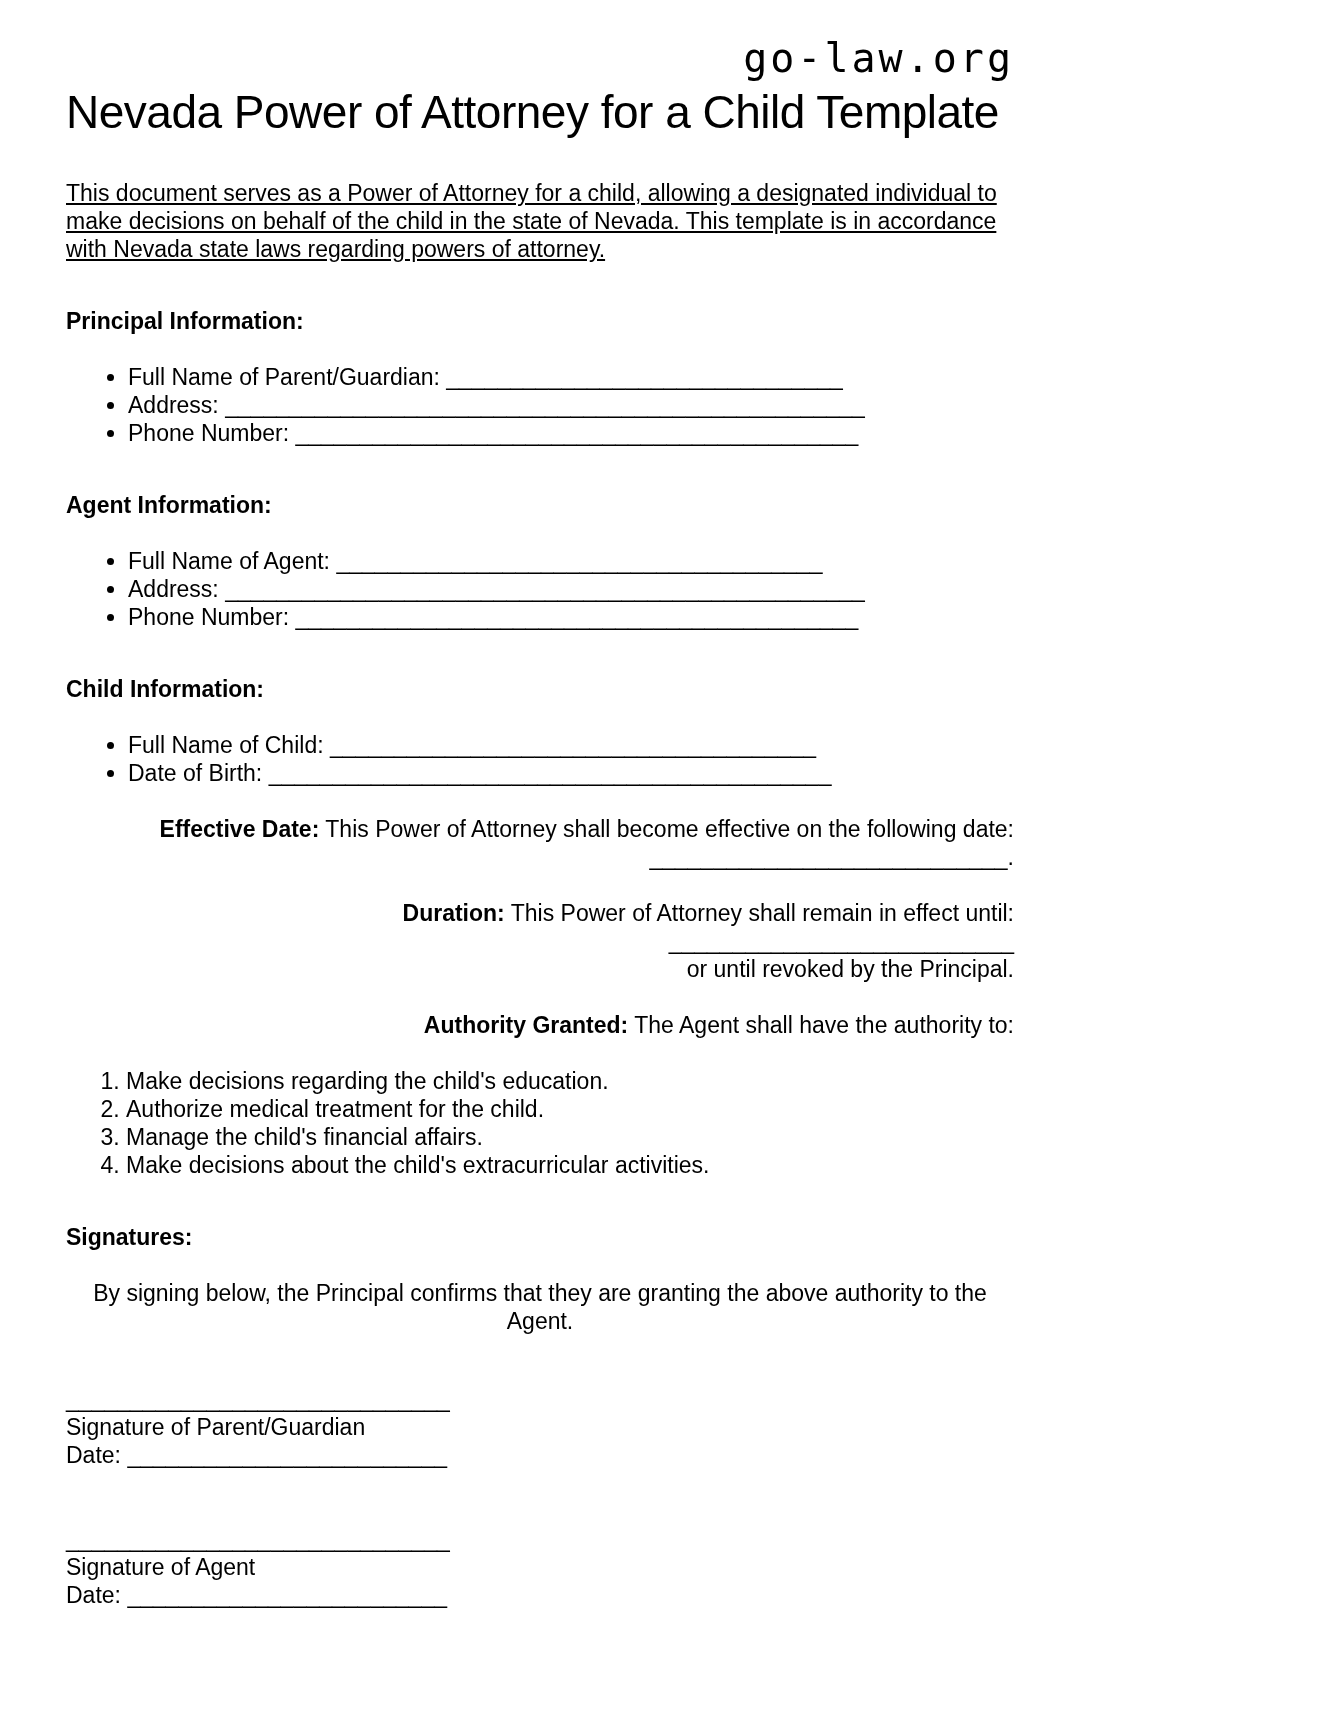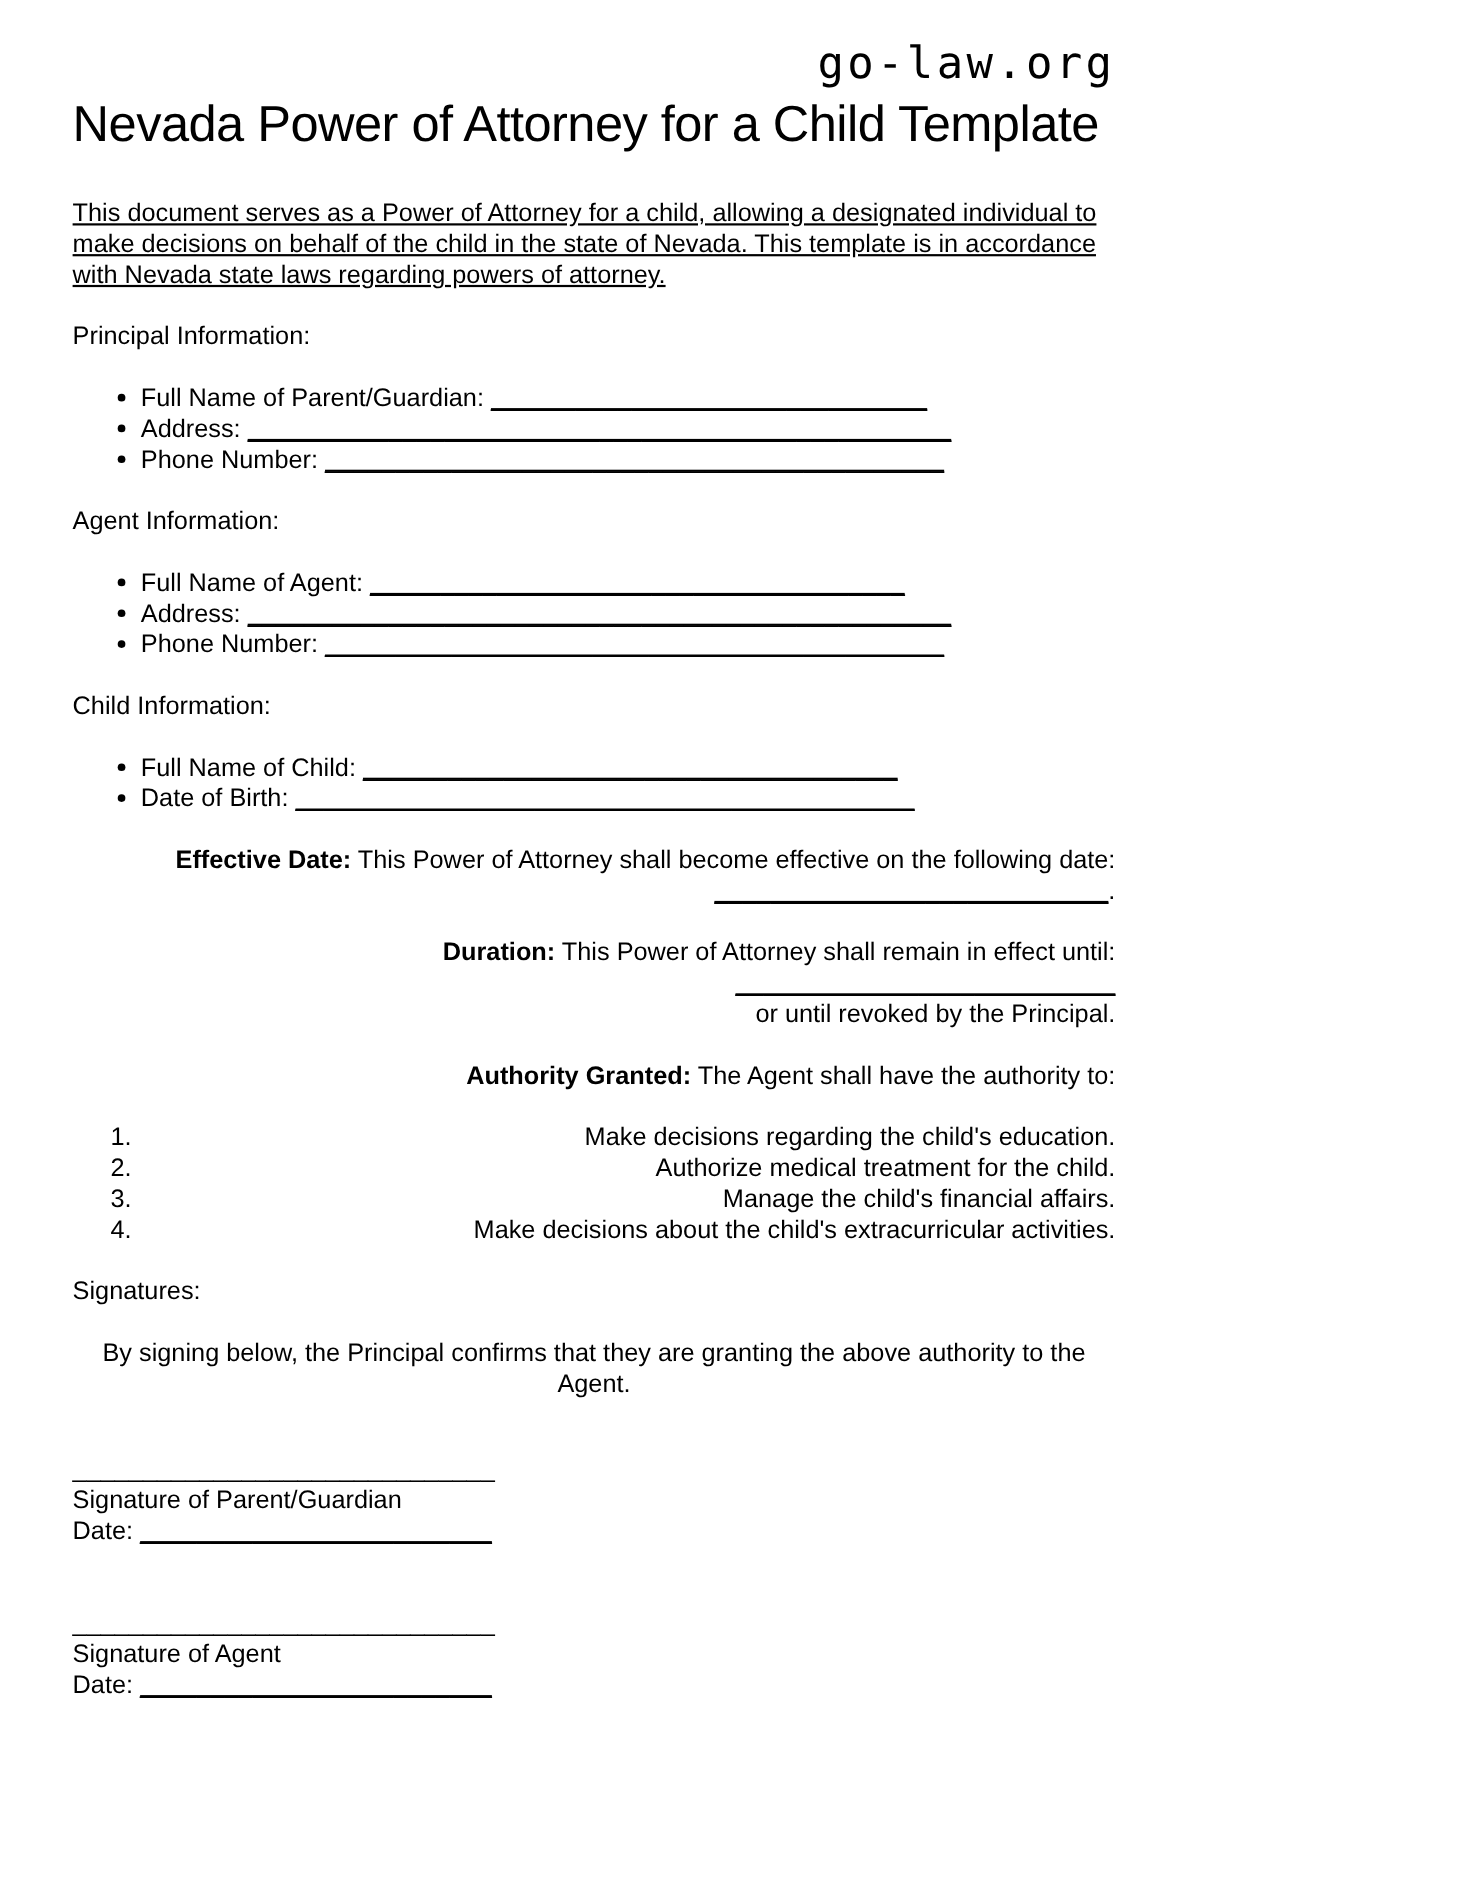--- a/index.html
+++ b/index.html
@@ -35,44 +35,43 @@
     margin: 2px 0 0 0;
   }
   p.intro {
     margin: 38px 0 0 0;
     max-width: 975px;
     text-decoration: underline;
   }
   h2.section-heading {
     font-size: 23px;
     line-height: 28px;
-    font-weight: normal;
-    margin: 28px 0 28px 0;
+    font-weight: bold;
+    margin: 44px 0 28px 0;
   }
   ul.field-list {
     margin: 28px 0 28px 0;
     padding: 0 0 0 62px;
   }
   ol.authority-list {
     margin: 28px 0 28px 0;
     padding: 0 0 0 60px;
-    text-align: right;
   }
   li { margin: 0; padding: 0; }
   p.clause {
     margin: 28px 0 28px 0;
     text-align: right;
   }
   p.note {
     margin: 28px 0 4px 0;
     max-width: 1010px;
     text-align: center;
   }
   .lead { font-weight: bold; }
-  .blank { white-space: nowrap; text-decoration: underline; }
+  .blank { white-space: nowrap; }
   .block-line { display: block; }
   .sig-block { margin-top: 50px; }
   .sig-block + .sig-block { margin-top: 56px; }
   .sig-line, .sig-label, .sig-date { display: block; }
 </style>
 </head>
 <body>
 
 <div class="page">
 

